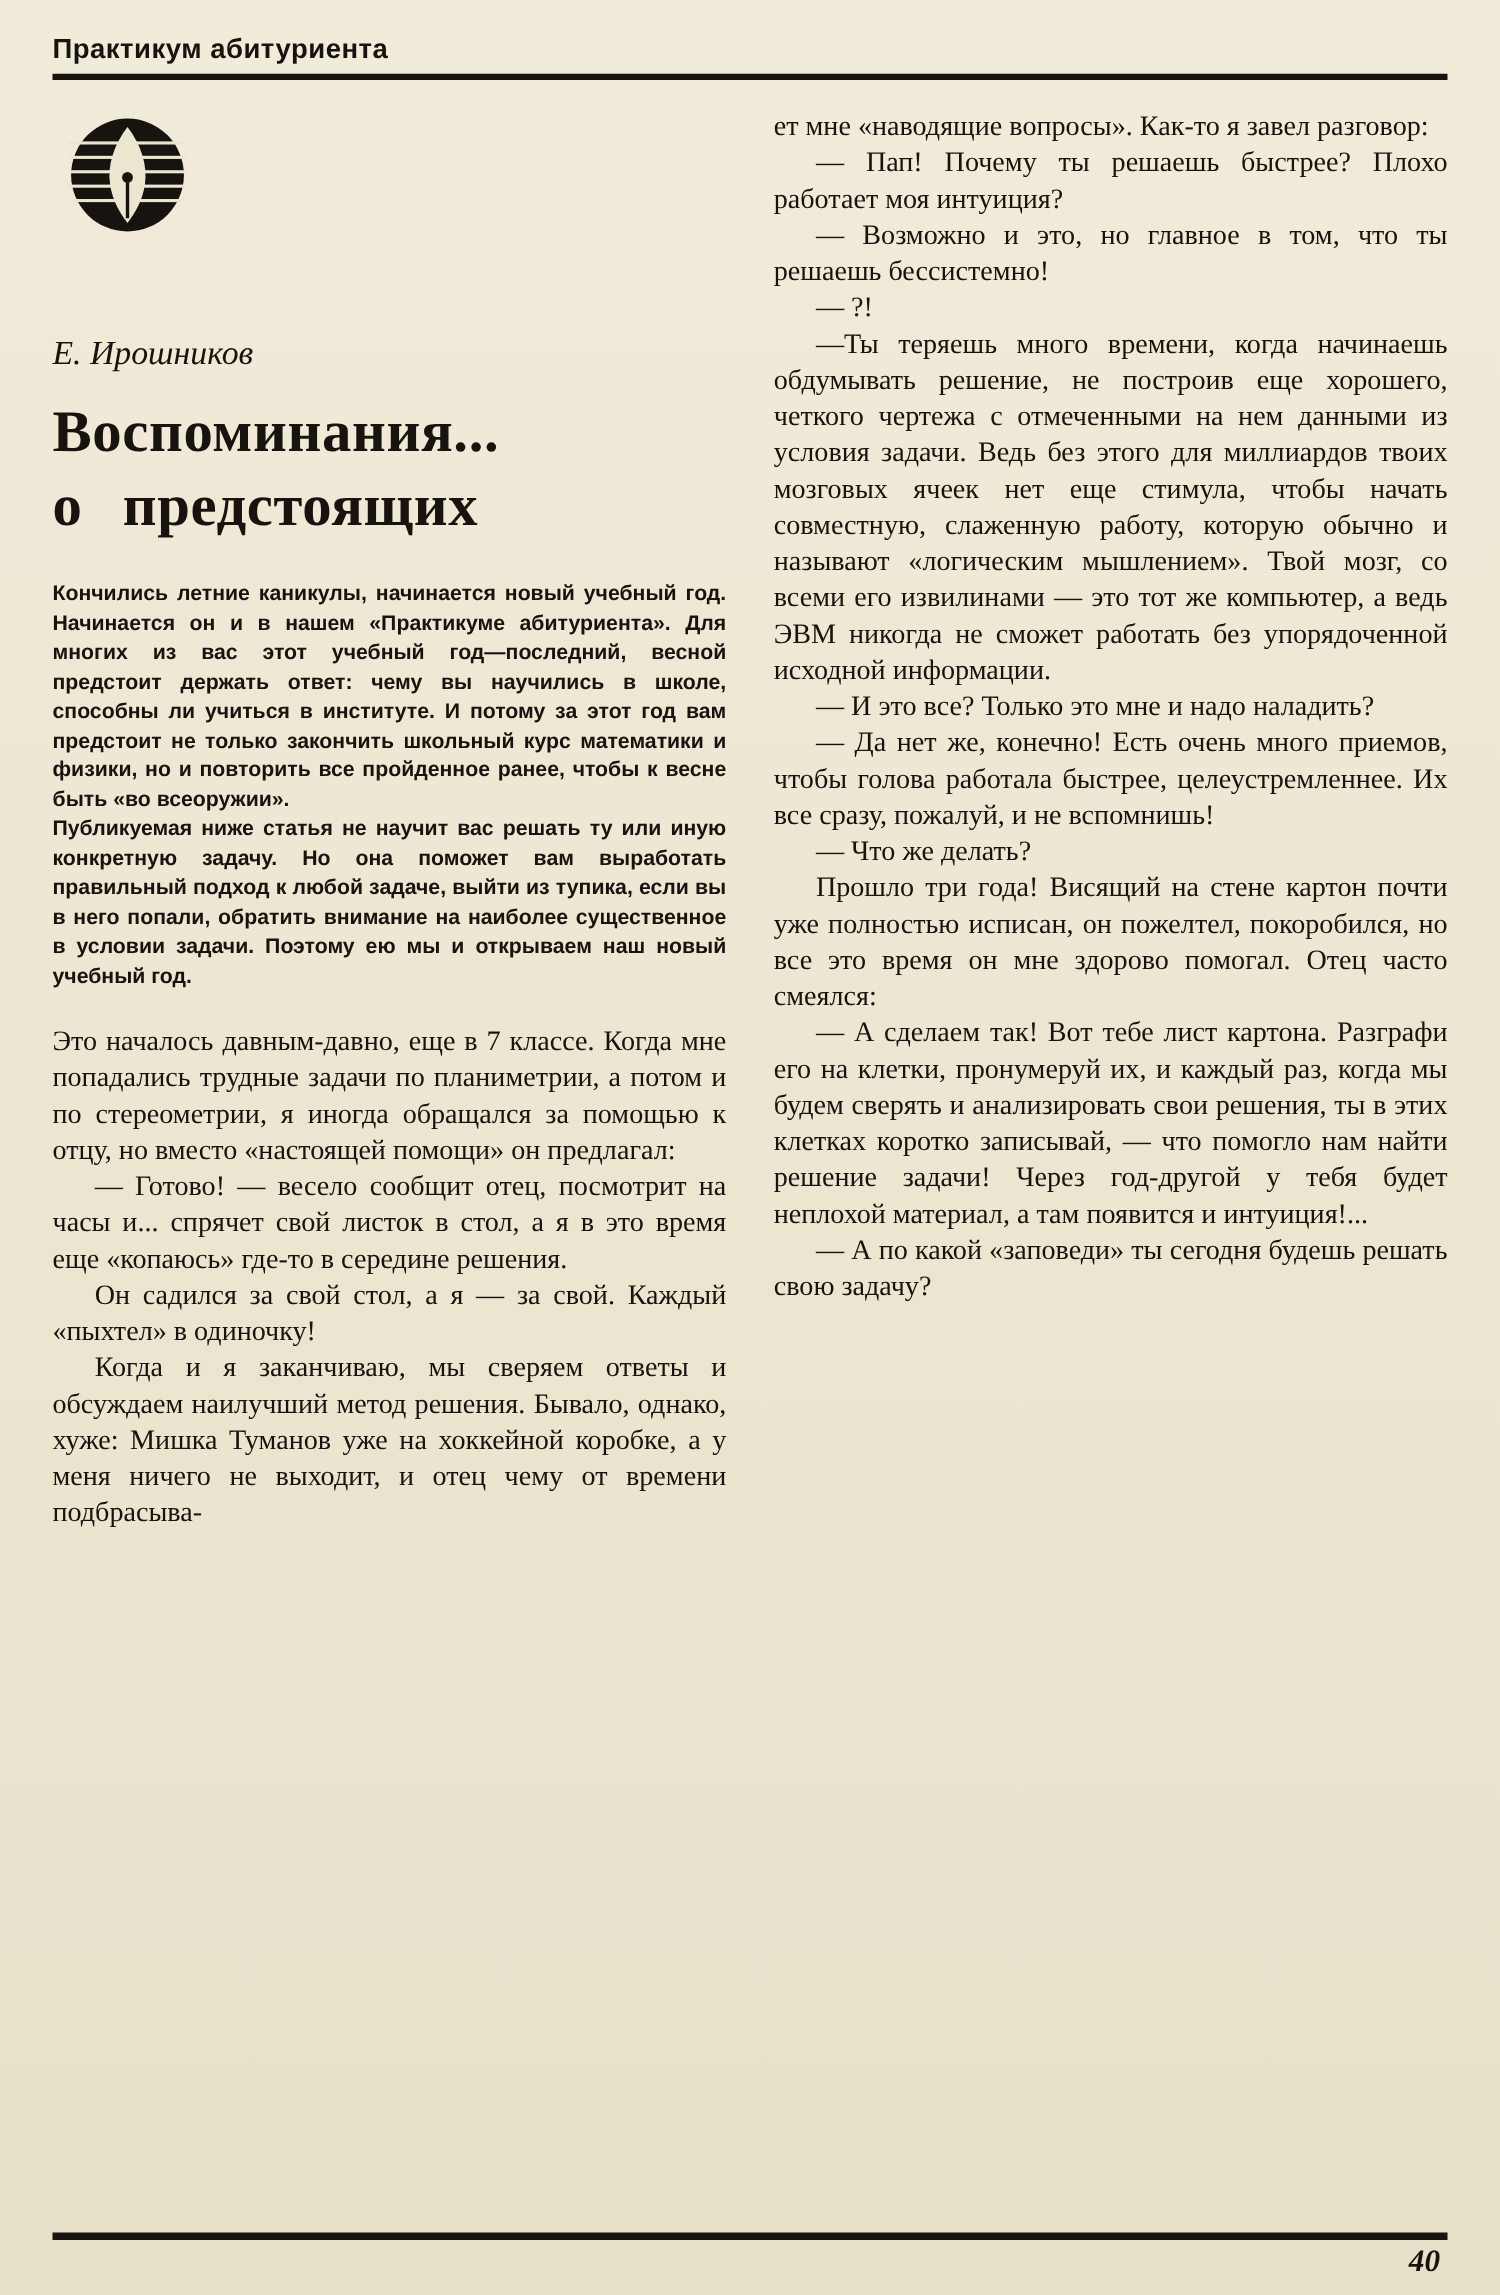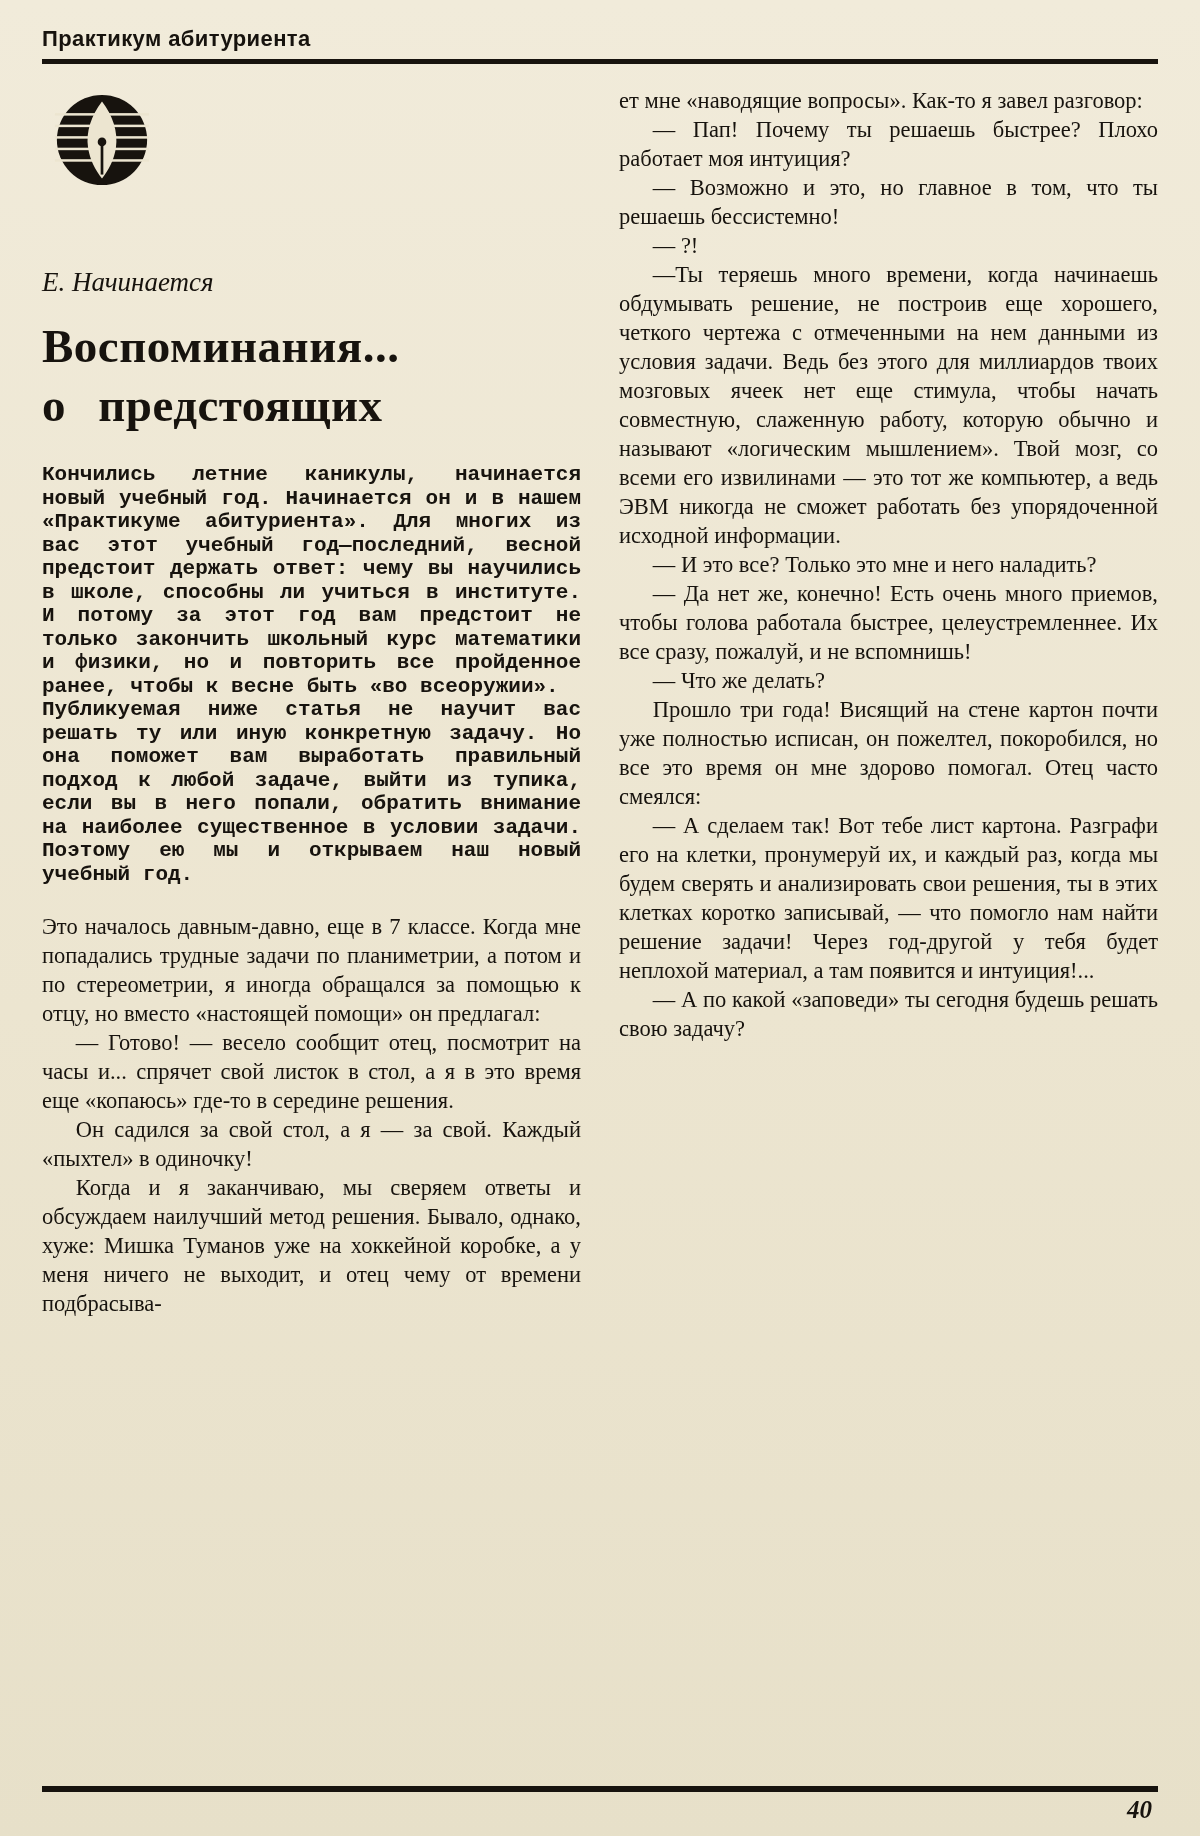--- a/index.html
+++ b/index.html
@@ -58,23 +58,23 @@
     font-size: 47px;
     line-height: 59px;
     text-align: left;
     letter-spacing: 0.5px;
   }
   .title .line { display: block; }
   .title .line-2 { word-spacing: 20px; }
   
   .lead {
     margin-top: 28px;
-    font-family: Liberation Mono, monospace;
+    font-family: Liberation Sans, sans-serif;
     font-weight: bold;
-    font-size: 21px;
+    font-size: 17px;
     line-height: 23.5px;
   }
   .lead p { text-indent: 0; margin: 0; }
   
   .body-text { margin-top: 26px; }
   .col p.para { text-indent: 1.5em; }
   .col p.para.flush { text-indent: 0; }
   
   .bottom-rule {
     position: absolute;
@@ -114,21 +114,21 @@
           <rect x="1" y="34" width="98" height="2.6" fill="#ece5d0"></rect>
           <rect x="1" y="46" width="98" height="2.6" fill="#ece5d0"></rect>
           <rect x="1" y="58" width="98" height="2.6" fill="#ece5d0"></rect>
           <rect x="1" y="70" width="98" height="2.6" fill="#ece5d0"></rect>
           <path d="M50 10 C 39 24, 33 42, 35.5 58 C 37.5 71, 43 81, 50 90 C 57 81, 62.5 71, 64.5 58 C 67 42, 61 24, 50 10 Z" fill="#ece5d0"></path>
           <circle cx="50" cy="52" r="4.5" fill="#17130e"></circle>
           <rect x="48.6" y="56" width="2.8" height="30" fill="#17130e"></rect>
         </svg>
       </div>
 
-      <div class="author">Е. Начинается</div>
+      <div class="author">Е. Ирошников</div>
 
       <h1 class="title">
         <span class="line line-1">Воспоминания...</span>
         <span class="line line-2">о предстоящих</span>
       </h1>
 
       <div class="lead">
 
           <p class="lead-para">Кончились летние каникулы, начинается новый учебный год. Начинается он и в нашем «Практикуме абитуриента». Для многих из вас этот учебный год—последний, весной предстоит держать ответ: чему вы научились в школе, способны ли учиться в институте. И потому за этот год вам предстоит не только закончить школьный курс математики и физики, но и повторить все пройденное ранее, чтобы к весне быть «во всеоружии».</p>
 
@@ -153,21 +153,21 @@
         <p class="para flush">ет мне «наводящие вопросы». Как-то я завел разговор:</p>
 
         <p class="para">— Пап! Почему ты решаешь быстрее? Плохо работает моя интуиция?</p>
 
         <p class="para">— Возможно и это, но главное в том, что ты решаешь бессистемно!</p>
 
         <p class="para">— ?!</p>
 
         <p class="para">—Ты теряешь много времени, когда начинаешь обдумывать решение, не построив еще хорошего, четкого чертежа с отмеченными на нем данными из условия задачи. Ведь без этого для миллиардов твоих мозговых ячеек нет еще стимула, чтобы начать совместную, слаженную работу, которую обычно и называют «логическим мышлением». Твой мозг, со всеми его извилинами — это тот же компьютер, а ведь ЭВМ никогда не сможет работать без упорядоченной исходной информации.</p>
 
-        <p class="para">— И это все? Только это мне и него наладить?</p>
+        <p class="para">— И это все? Только это мне и надо наладить?</p>
 
         <p class="para">— Да нет же, конечно! Есть очень много приемов, чтобы голова работала быстрее, целеустремленнее. Их все сразу, пожалуй, и не вспомнишь!</p>
 
         <p class="para">— Что же делать?</p>
 
         <p class="para">Прошло три года! Висящий на стене картон почти уже полностью исписан, он пожелтел, покоробился, но все это время он мне здорово помогал. Отец часто смеялся:</p>
 
         <p class="para">— А сделаем так! Вот тебе лист картона. Разграфи его на клетки, пронумеруй их, и каждый раз, когда мы будем сверять и анализировать свои решения, ты в этих клетках коротко записывай, — что помогло нам найти решение задачи! Через год-другой у тебя будет неплохой материал, а там появится и интуиция!...</p>
 
         <p class="para">— А по какой «заповеди» ты сегодня будешь решать свою задачу?</p>

